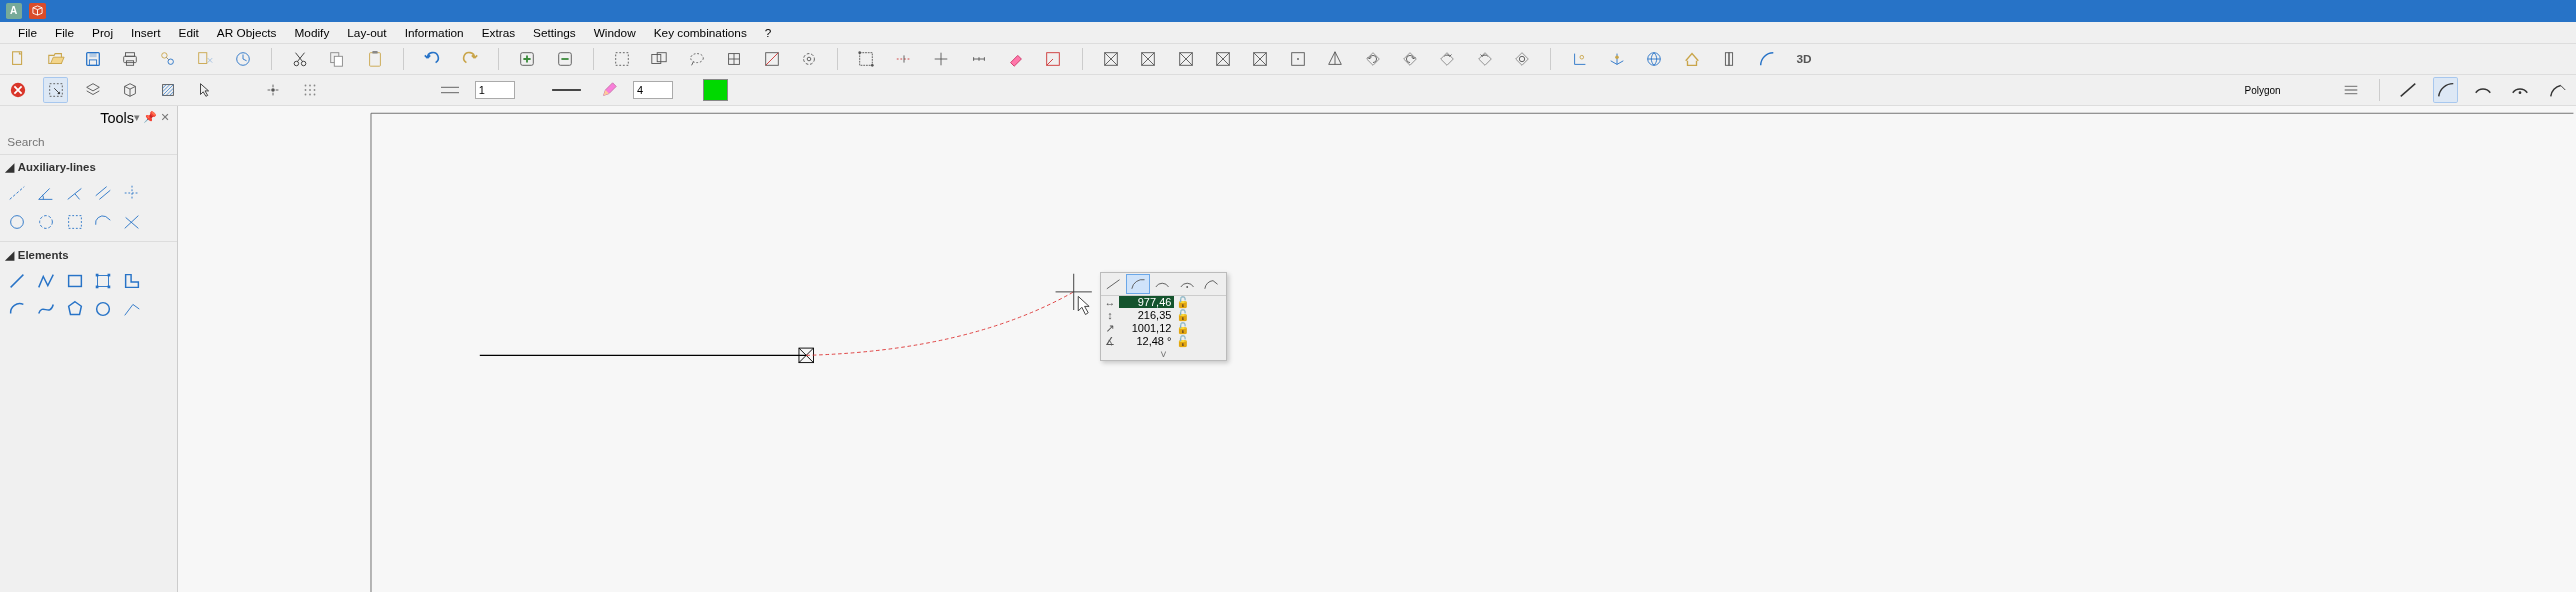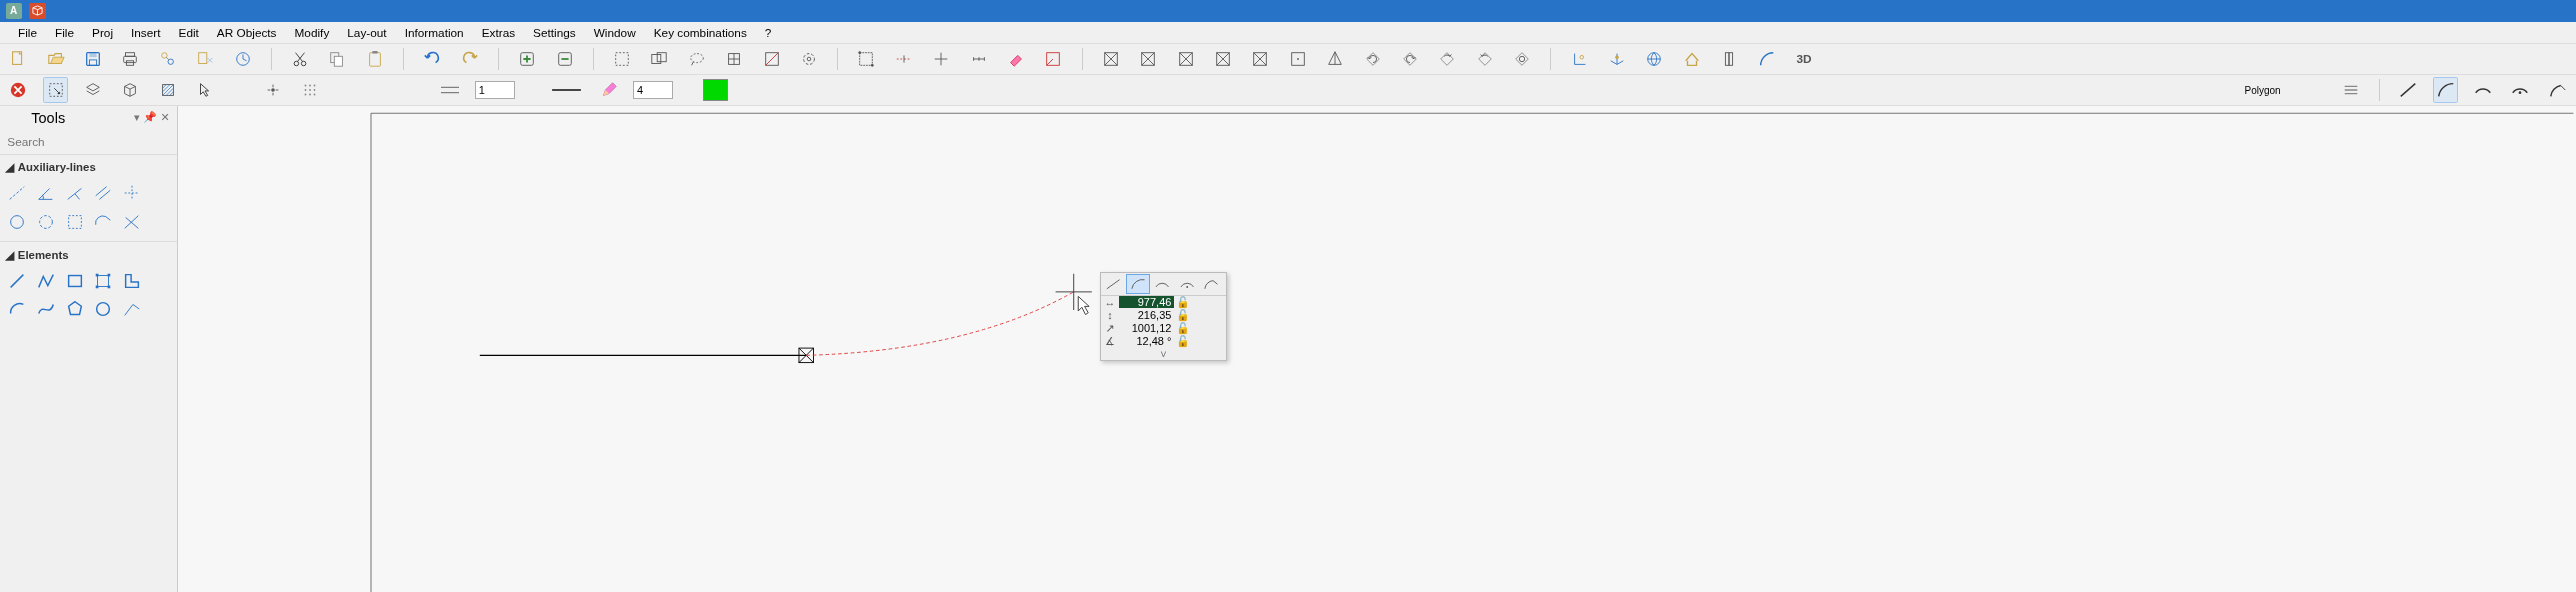--- a/index.html
+++ b/index.html
@@ -21,21 +21,21 @@
   .tool-sep { width: 0.9px; height: 22px; background: #ccc; margin: 0 3.6px; flex:0 0 auto;}
   .tool-input { width: 40px; height: 18px; font-size:11px; padding:0.9px 2.7px; border:0.9px solid #aaa; background:#fff;}
   .color-swatch { width: 25.4px; height: 22px; background: #00d900; border:0.9px solid #888;}
   .tool-label-wide { min-width: 127px; text-align:center; font-size:10px; padding: 1.8px 11px;}
 
   
   .main { display: flex; height: calc(100% - 22px - 22px - 31px - 31px); }
 
   
   .tools-panel { width: 178px; background: #f0f0f0; border-right: 0.9px solid #ccc; display:flex; flex-direction:column; }
-  .tools-title { display:flex; align-items:center; justify-content:space-between; padding: 3.6px 7.3px; font-size: 14.5px; margin-left: 24px; }
+  .tools-title { display:flex; align-items:center; justify-content:flex-end; padding: 3.6px 7.3px; font-size: 14.5px; }
   .tools-title .icons { display:flex; gap:3.6px; color:#777; font-size:11px;}
   .tools-search { display:flex; align-items:center; padding: 1.8px 5.5px; gap:13px;}
   .tools-search input { flex:1; border:none; background:transparent; font-size:11.8px; color:#888; padding:3.6px 1.8px;}
   .tools-search .search-icon { color:#777; }
   .tools-section-header { font-size: 11.4px; font-weight: bold; color:#333; padding: 5.5px 5.5px 3.6px; display:flex; align-items:center; gap:3.6px; border-top:0.9px solid #ddd;}
   .tools-grid { display:flex; flex-wrap:wrap; padding: 1.8px 3.6px 5.5px; gap:1.8px;}
   .tools-grid .tb { width:27px; height:27px; display:flex; align-items:center; justify-content:center; color:#2773c7; cursor:pointer;}
 
   
   .canvas-wrap { flex:1; position:relative; background:#f7f7f7; }

